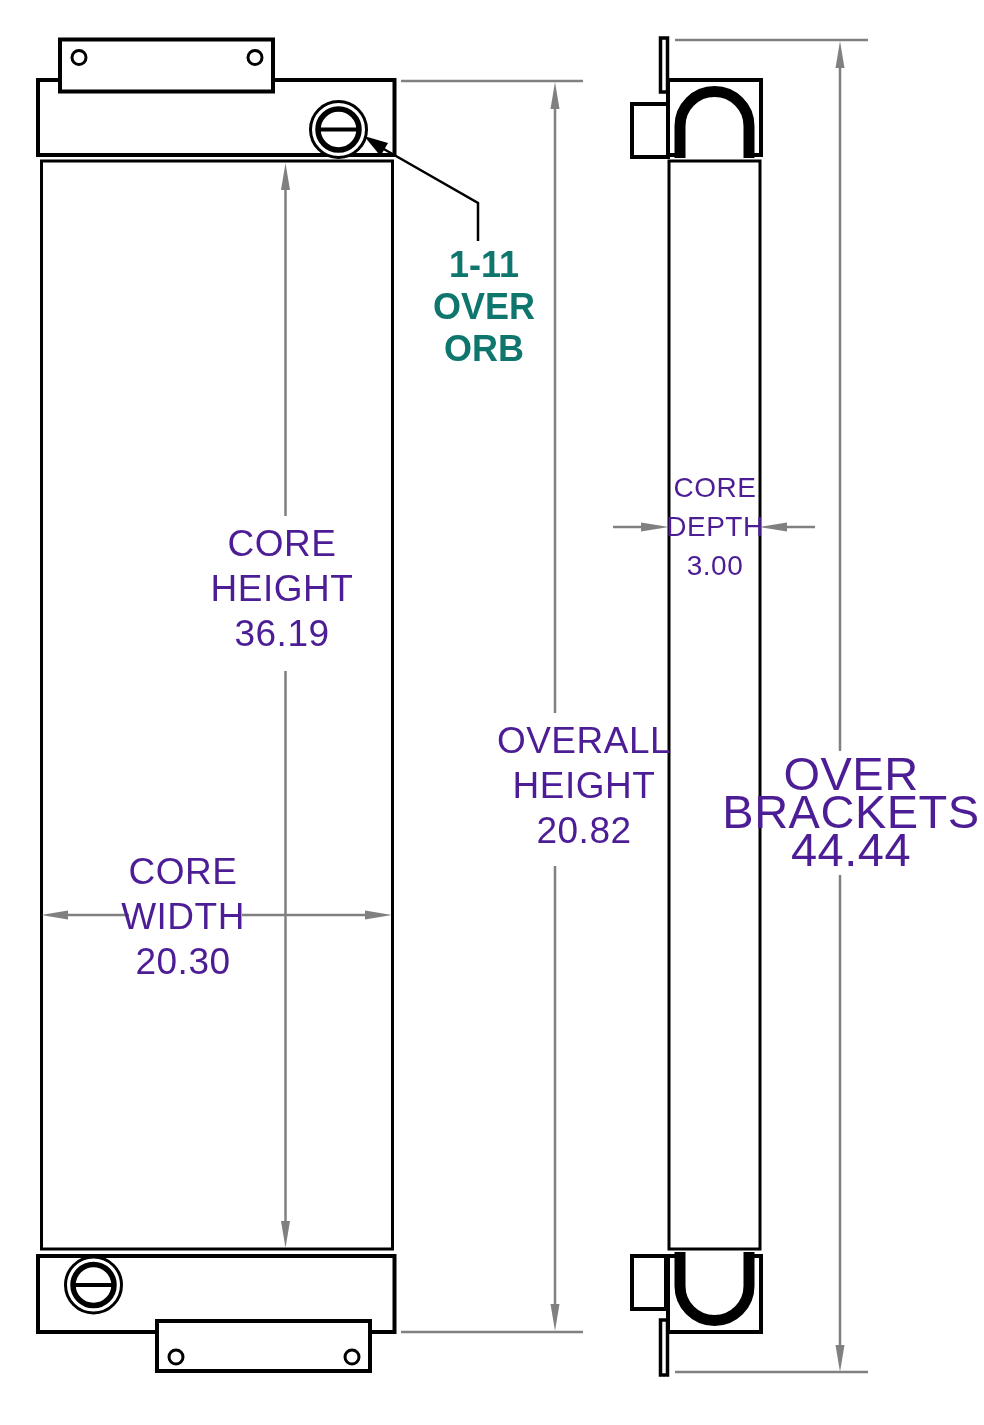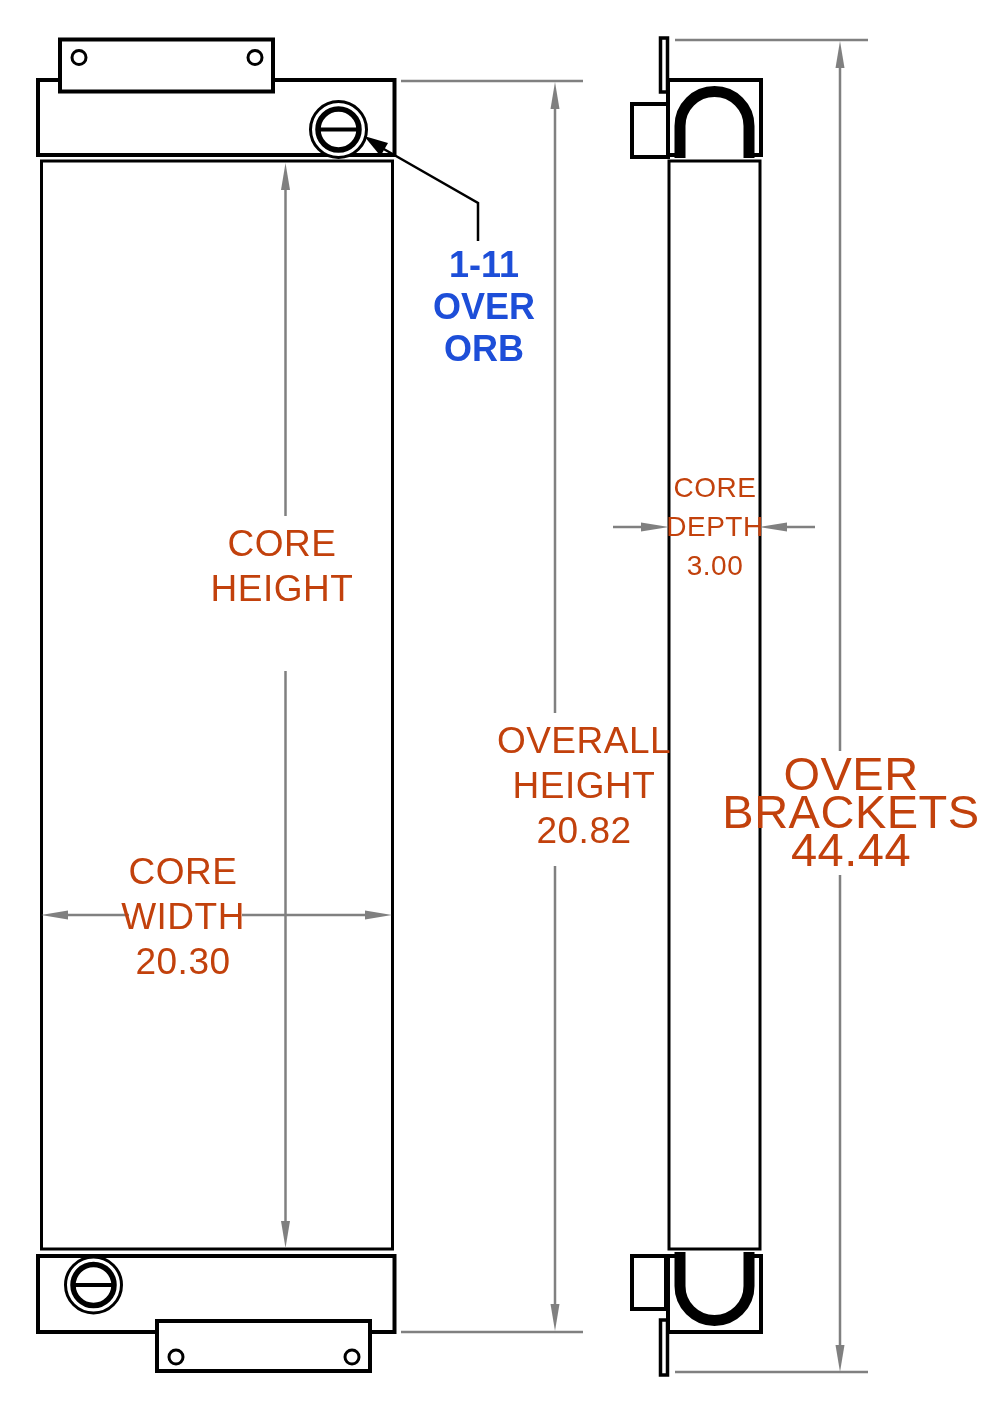--- a/index.html
+++ b/index.html
@@ -9,33 +9,33 @@
     height: 1425px;
     background: #ffffff;
     font-family: "Liberation Sans", sans-serif;
     overflow: hidden;
   }
   .canvas svg { position: absolute; left: 0; top: 0; }
   .dim-label {
     position: absolute;
     transform: translateX(-50%);
     text-align: center;
-    color: #c2410c;
+    color: #4c1d95;
     font-size: 37px;
     line-height: 45px;
     letter-spacing: 0.5px;
     white-space: nowrap;
   }
   .dim-label.medium { font-size: 47px; line-height: 38px; }
   .dim-label.small  { font-size: 28px; line-height: 39px; }
   .port-label {
     position: absolute;
     transform: translateX(-50%);
     text-align: center;
-    color: #1d4ed8;
+    color: #0f766e;
     font-weight: bold;
     font-size: 36px;
     line-height: 42px;
     white-space: nowrap;
   }
 </style>
 </head>
 <body>
 
 <div class="canvas">
@@ -126,20 +126,21 @@
 
     <g>
       <polygon points="364,136 388,143 380.5,156" fill="#000000"></polygon>
       <polyline points="382,148 478,203 478,241" fill="none" stroke="#000000" stroke-width="2.5"></polyline>
     </g>
   </svg>
 
   <div class="dim-label" style="left:282px; top:521px;">
     <div>CORE</div>
     <div>HEIGHT</div>
+    <div>36.19</div>
   </div>
 
   <div class="dim-label" style="left:556px; top:718px;margin-left:28px;">
     <div>OVERALL</div>
     <div>HEIGHT</div>
     <div>20.82</div>
   </div>
 
   <div class="dim-label" style="left:183px; top:849px;">
     <div>CORE</div>

